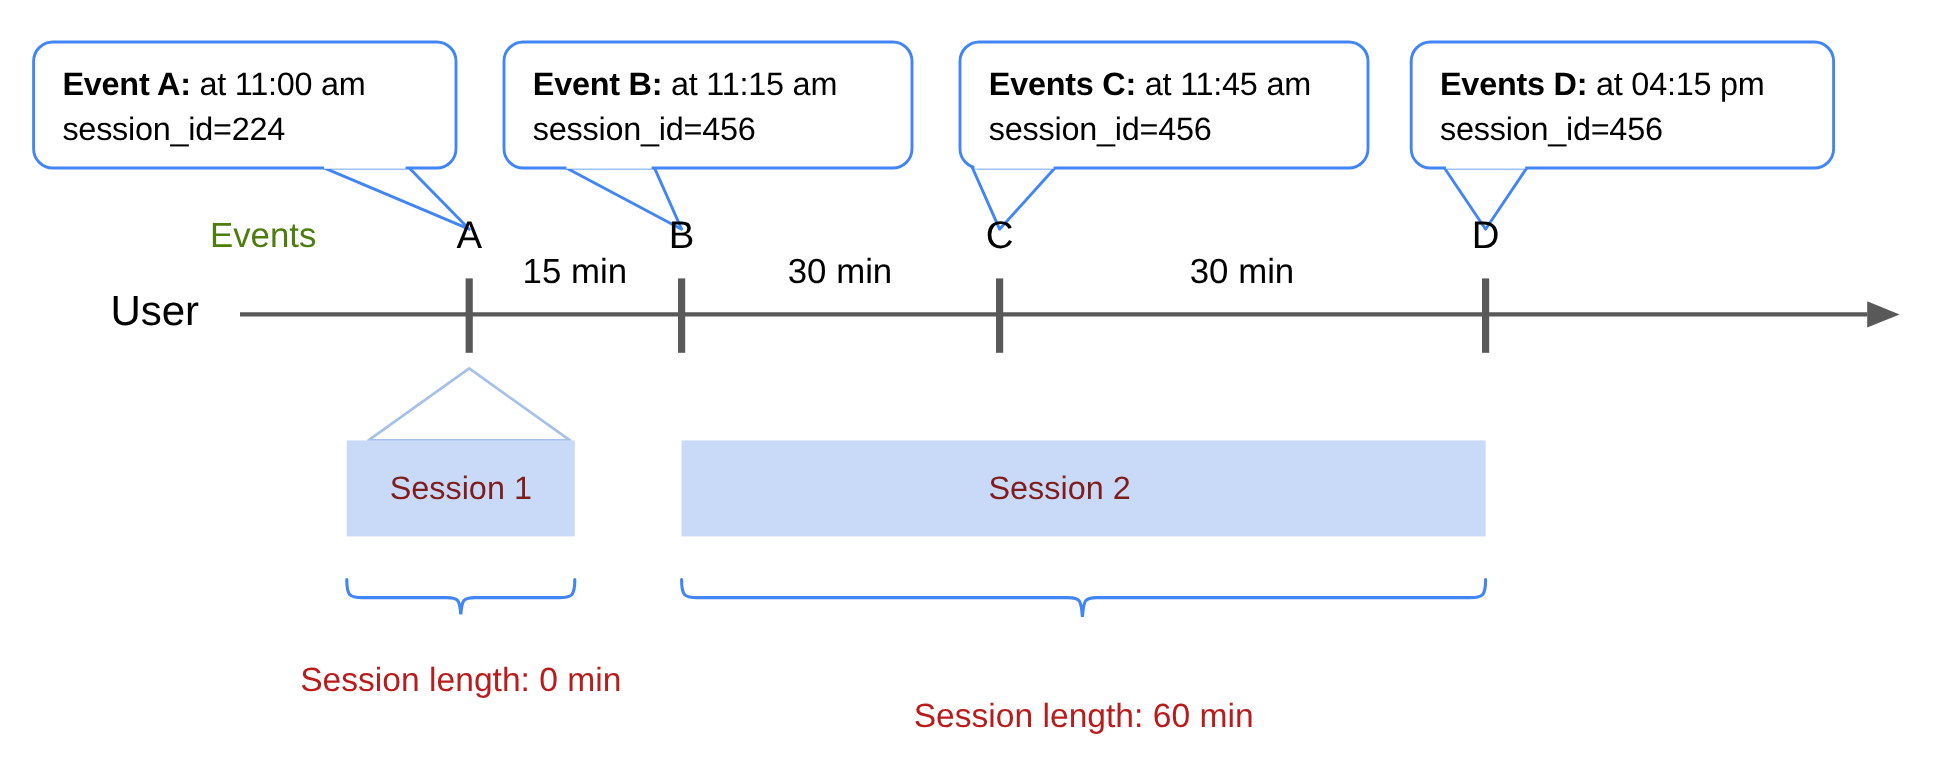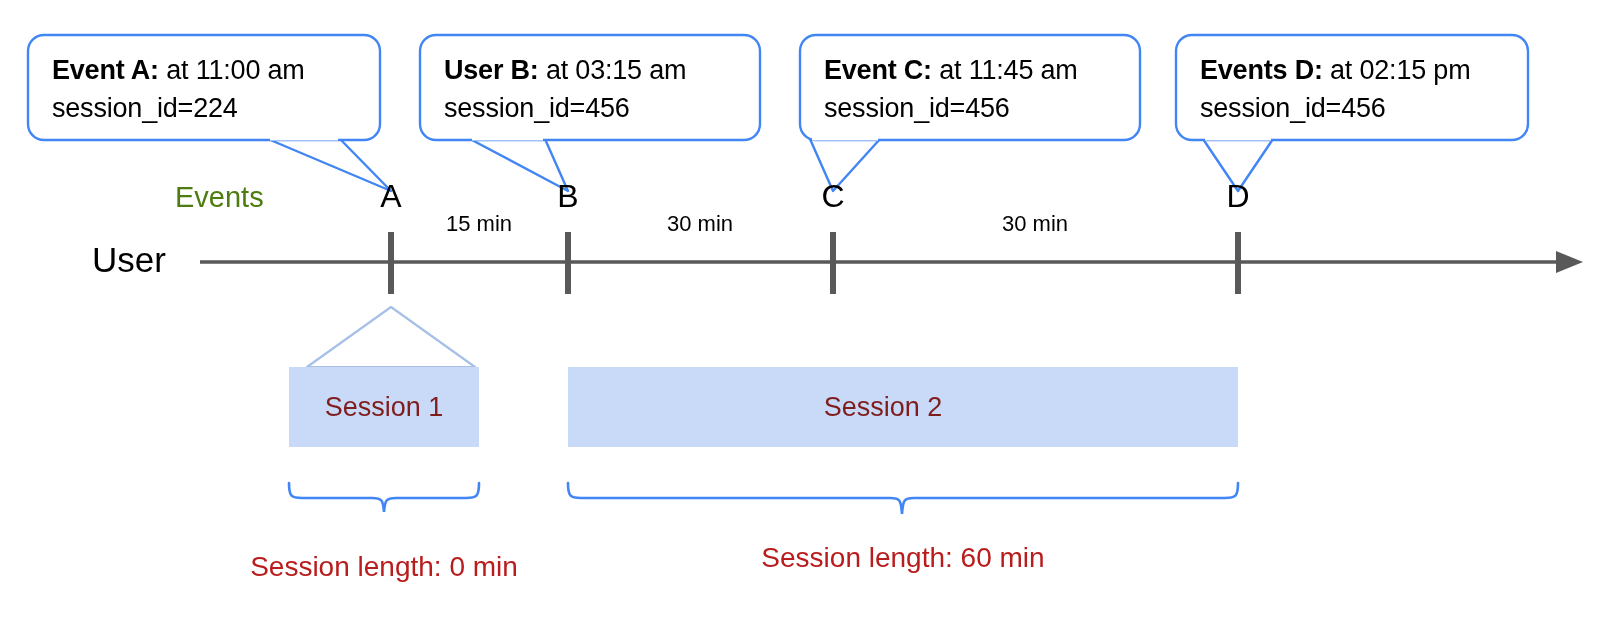--- a/index.html
+++ b/index.html
@@ -53,21 +53,21 @@
   }
   .event-letter {
     position: absolute;
     font-size: 32px;
     color: #000000;
     text-align: center;
     white-space: nowrap;
   }
   .gap-label {
     position: absolute;
-    font-size: 22px;
+    font-size: 29px;
     color: #000000;
     text-align: center;
     white-space: nowrap;
   }
   .session-label {
     position: absolute;
     font-size: 27px;
     color: #7f1d1d;
     text-align: center;
     white-space: nowrap;
@@ -150,50 +150,50 @@
 
   <div class="callout-text" style="left:52px; top:51px;">
     <div>
       <span class="lead">Event A:</span><span> at 11:00 am</span>
     </div>
     <div>session_id=224</div>
   </div>
 
   <div class="callout-text" style="left:444px; top:51px;">
     <div>
-      <span class="lead">User B:</span><span> at 03:15 am</span>
+      <span class="lead">Event B:</span><span> at 11:15 am</span>
     </div>
     <div>session_id=456</div>
   </div>
 
   <div class="callout-text" style="left:824px; top:51px;">
     <div>
-      <span class="lead">Event C:</span><span> at 11:45 am</span>
+      <span class="lead">Events C:</span><span> at 11:45 am</span>
     </div>
     <div>session_id=456</div>
   </div>
 
   <div class="callout-text" style="left:1200px; top:51px;">
     <div>
-      <span class="lead">Events D:</span><span> at 02:15 pm</span>
+      <span class="lead">Events D:</span><span> at 04:15 pm</span>
     </div>
     <div>session_id=456</div>
   </div>
 
   <div class="events-label" style="left:175px; top:181px;">Events</div>
   <div class="user-label" style="left:92px; top:240px;">User</div>
 
   <div class="event-letter" style="left:371px; top:178px; width:40px;">A</div>
   <div class="event-letter" style="left:548px; top:178px; width:40px;">B</div>
   <div class="event-letter" style="left:813px; top:178px; width:40px;">C</div>
   <div class="event-letter" style="left:1218px; top:178px; width:40px;">D</div>
 
   <div class="gap-label" style="left:420px; top:211px; width:118px;">15 min</div>
   <div class="gap-label" style="left:641px; top:211px; width:118px;">30 min</div>
   <div class="gap-label" style="left:976px; top:211px; width:118px;">30 min</div>
 
   <div class="session-label" style="left:289px; top:392px; width:190px;">Session 1</div>
   <div class="session-label" style="left:548px; top:392px; width:670px;">Session 2</div>
 
   <div class="length-label" style="left:214px; top:551px; width:340px;">Session length: 0 min</div>
-  <div class="length-label" style="left:723px; top:542px; width:360px;">Session length: 60 min</div>
+  <div class="length-label" style="left:723px; top:581px; width:360px;">Session length: 60 min</div>
 
 </div>
 
 </body></html>

